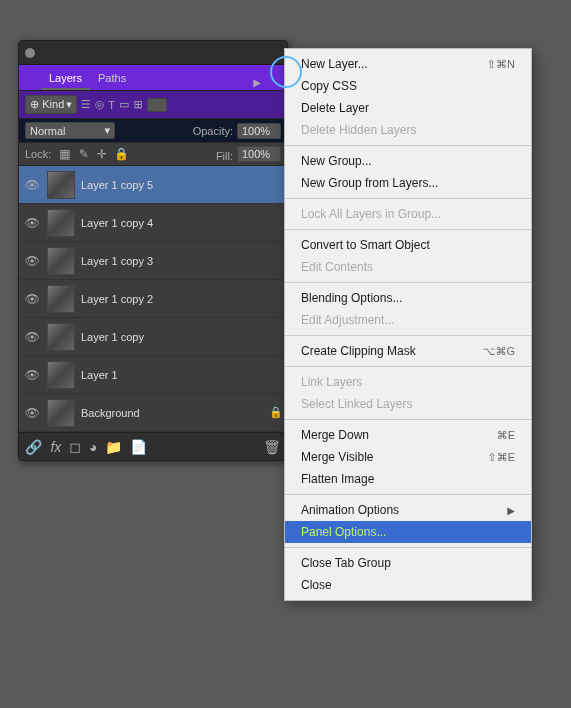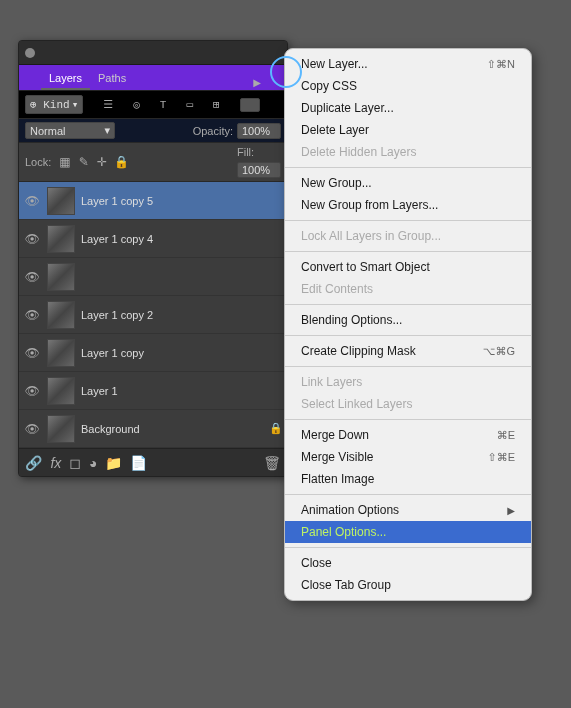--- a/index.html
+++ b/index.html
@@ -67,27 +67,26 @@
     .panel-menu-btn {
       margin-left: auto;
       color: #aaa;
       cursor: pointer;
       font-size: 10px;
       padding: 2px 4px;
     }
 
     
     .filter-bar {
-      background: #000000;
+      background: #4c1d95;
       padding: 4px 6px;
       display: flex;
       align-items: center;
-      gap: 20px;
+      gap: 4px;
       border-bottom: 1px solid #282828;
-      font-family: Liberation Mono, monospace;
     }
 
     .filter-kind {
       background: #555;
       border: 1px solid #444;
       color: #ddd;
       font-size: 11px;
       padding: 2px 4px;
       border-radius: 2px;
       display: flex;
@@ -166,24 +165,23 @@
 
     .lock-label { color: #aaa; font-size: 11px; }
     .lock-icon {
       color: #aaa;
       font-size: 12px;
       cursor: pointer;
     }
 
     .fill-row {
       display: flex;
-      align-items: flex-start;
+      align-items: flex-end;
       gap: 4px;
       margin-left: auto;
-      flex-direction: column;
     }
 
     .fill-label { color: #aaa; font-size: 11px; }
     .fill-val {
       background: #555;
       border: 1px solid #444;
       color: #ddd;
       font-size: 11px;
       padding: 1px 4px;
       border-radius: 2px;
@@ -272,21 +270,21 @@
     }
 
     
     .context-menu {
       position: absolute;
       left: 284px;
       top: 48px;
       width: 248px;
       background: #f0f0f0;
       border: 1px solid #bbb;
-      border-radius: 9px;
+      border-radius: 0;
       box-shadow: 3px 3px 12px rgba(0,0,0,0.4);
       padding: 4px 0;
       z-index: 100;
     }
 
     .menu-item {
       padding: 4px 16px 4px 16px;
       font-size: 12px;
       color: #1a1a1a;
       cursor: pointer;
@@ -411,20 +409,21 @@
         <div class="thumb-img"></div>
       </div>
       <span class="layer-name">Layer 1 copy 4</span>
     </div>
 
     <div class="layer-item">
       <div class="eye-icon">👁</div>
       <div class="layer-thumb">
         <div class="thumb-img"></div>
       </div>
+      <span class="layer-name">Layer 1 copy 3</span>
     </div>
 
     <div class="layer-item">
       <div class="eye-icon">👁</div>
       <div class="layer-thumb">
         <div class="thumb-img"></div>
       </div>
       <span class="layer-name">Layer 1 copy 2</span>
     </div>
 
@@ -471,23 +470,20 @@
 <div class="context-menu">
 
   <div class="menu-item">
     <span>New Layer...</span>
     <span class="menu-shortcut">⇧⌘N</span>
   </div>
   <div class="menu-item">
     <span>Copy CSS</span>
   </div>
   <div class="menu-item">
-    <span>Duplicate Layer...</span>
-  </div>
-  <div class="menu-item">
     <span>Delete Layer</span>
   </div>
   <div class="menu-item disabled">
     <span>Delete Hidden Layers</span>
   </div>
   <div class="menu-separator"></div>
 
   <div class="menu-item">
     <span>New Group...</span>
   </div>
@@ -505,20 +501,23 @@
     <span>Convert to Smart Object</span>
   </div>
   <div class="menu-item disabled">
     <span>Edit Contents</span>
   </div>
   <div class="menu-separator"></div>
 
   <div class="menu-item">
     <span>Blending Options...</span>
   </div>
+  <div class="menu-item disabled">
+    <span>Edit Adjustment...</span>
+  </div>
   <div class="menu-separator"></div>
 
   <div class="menu-item">
     <span>Create Clipping Mask</span>
     <span class="menu-shortcut">⌥⌘G</span>
   </div>
   <div class="menu-separator"></div>
 
   <div class="menu-item disabled">
     <span>Link Layers</span>
@@ -544,19 +543,19 @@
   <div class="menu-item">
     <span>Animation Options</span>
     <span class="menu-arrow">▶</span>
   </div>
   <div class="menu-item highlighted">
     <span>Panel Options...</span>
   </div>
   <div class="menu-separator"></div>
 
   <div class="menu-item">
+    <span>Close Tab Group</span>
+  </div>
+  <div class="menu-item">
     <span>Close</span>
   </div>
-  <div class="menu-item">
-    <span>Close Tab Group</span>
-  </div>
 
 </div>
 
 </body></html>

